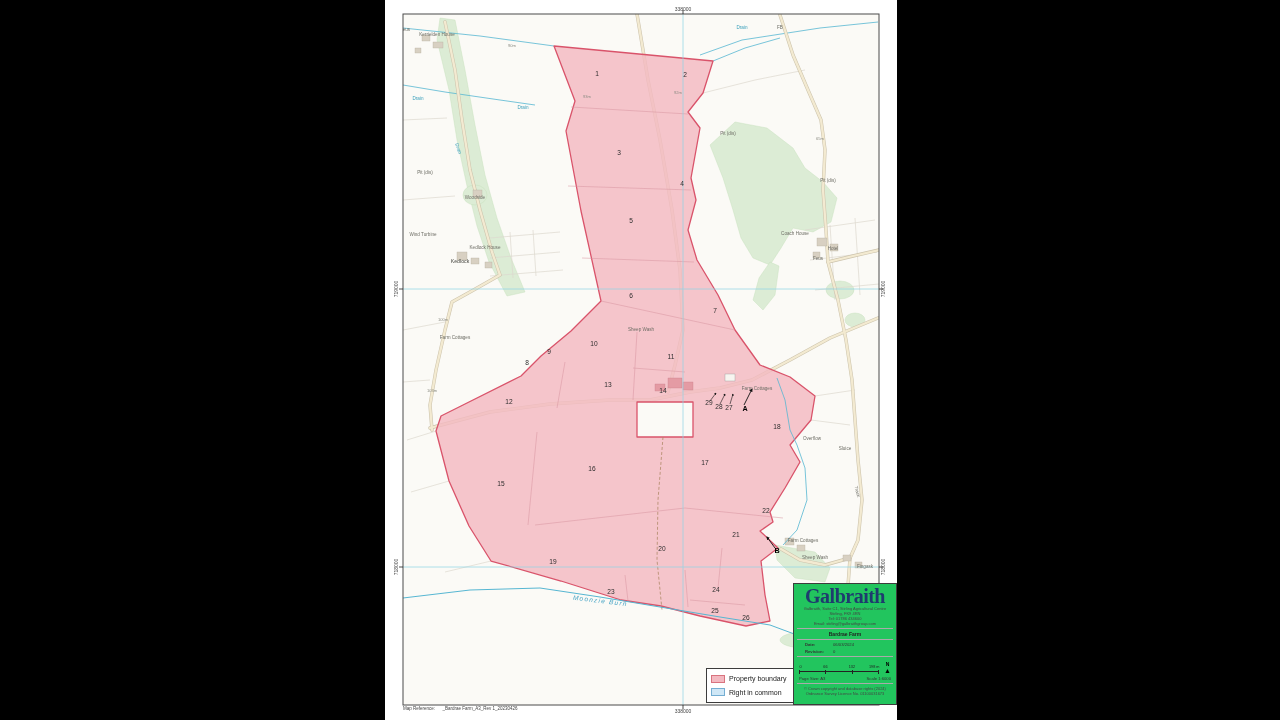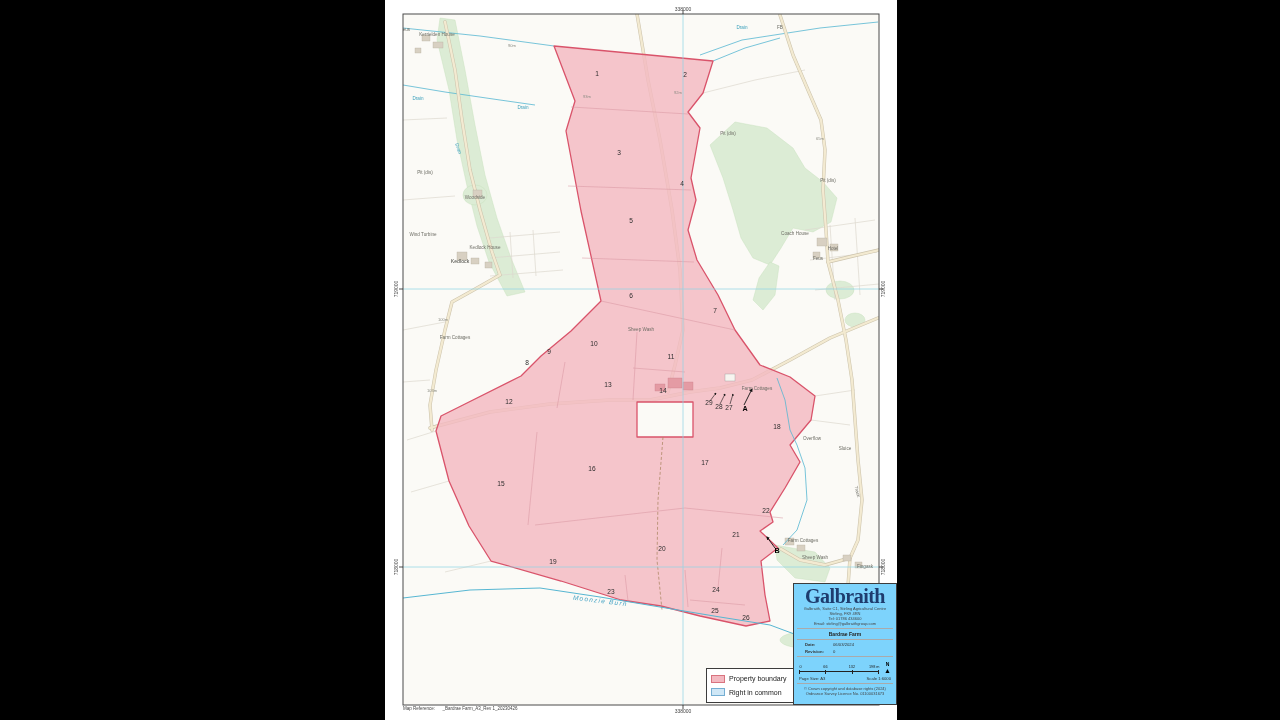--- a/index.html
+++ b/index.html
@@ -26,21 +26,21 @@
   
   .legend { position:absolute; left:321px; top:668px; width:88px; height:35px;
             background:#fff; border:1px solid #3c3c3c; padding:3px 4px;
             display:flex; flex-direction:column; justify-content:space-around; }
   .legend-row { display:flex; align-items:center; gap:4px; }
   .legend-row .swatch { width:14px; height:8px; border:1px solid #888; flex:none; }
   .legend-row .ltext { font-size:7px; color:#222; white-space:nowrap; }
 
   
   .infobox { position:absolute; left:408px; top:583px; width:104px; height:122px;
-             background:#7dd3fc; border:1px solid #3c3c3c; padding:2px 3px; font-size:4px; color:#333; }
+             background:#22c55e; border:1px solid #3c3c3c; padding:2px 3px; font-size:4px; color:#333; }
   .brand { font-family:"Liberation Serif", serif; font-weight:bold; color:#1e3c6e;
            font-size:20px; line-height:1; text-align:center; letter-spacing:-0.5px; }
   .addr { text-align:center; font-size:4px; line-height:1.25; color:#444; white-space:nowrap; overflow:hidden; }
   .rule { border-top:0.5px solid #aaa; margin:2px 0; }
   .btitle { text-align:center; font-weight:bold; font-size:5px; color:#222; margin:2px 0; }
   .kv { display:flex; font-size:4.2px; margin:2px 0 0 8px; }
   .kv .k { font-weight:bold; width:28px; }
   .sbwrap { display:flex; align-items:flex-end; gap:5px; margin:5px 2px 1px 2px; }
   .sb { position:relative; flex:1; height:10px; }
   .sb .bar { position:absolute; left:0; right:0; bottom:2px; border-top:0.8px solid #222; }

